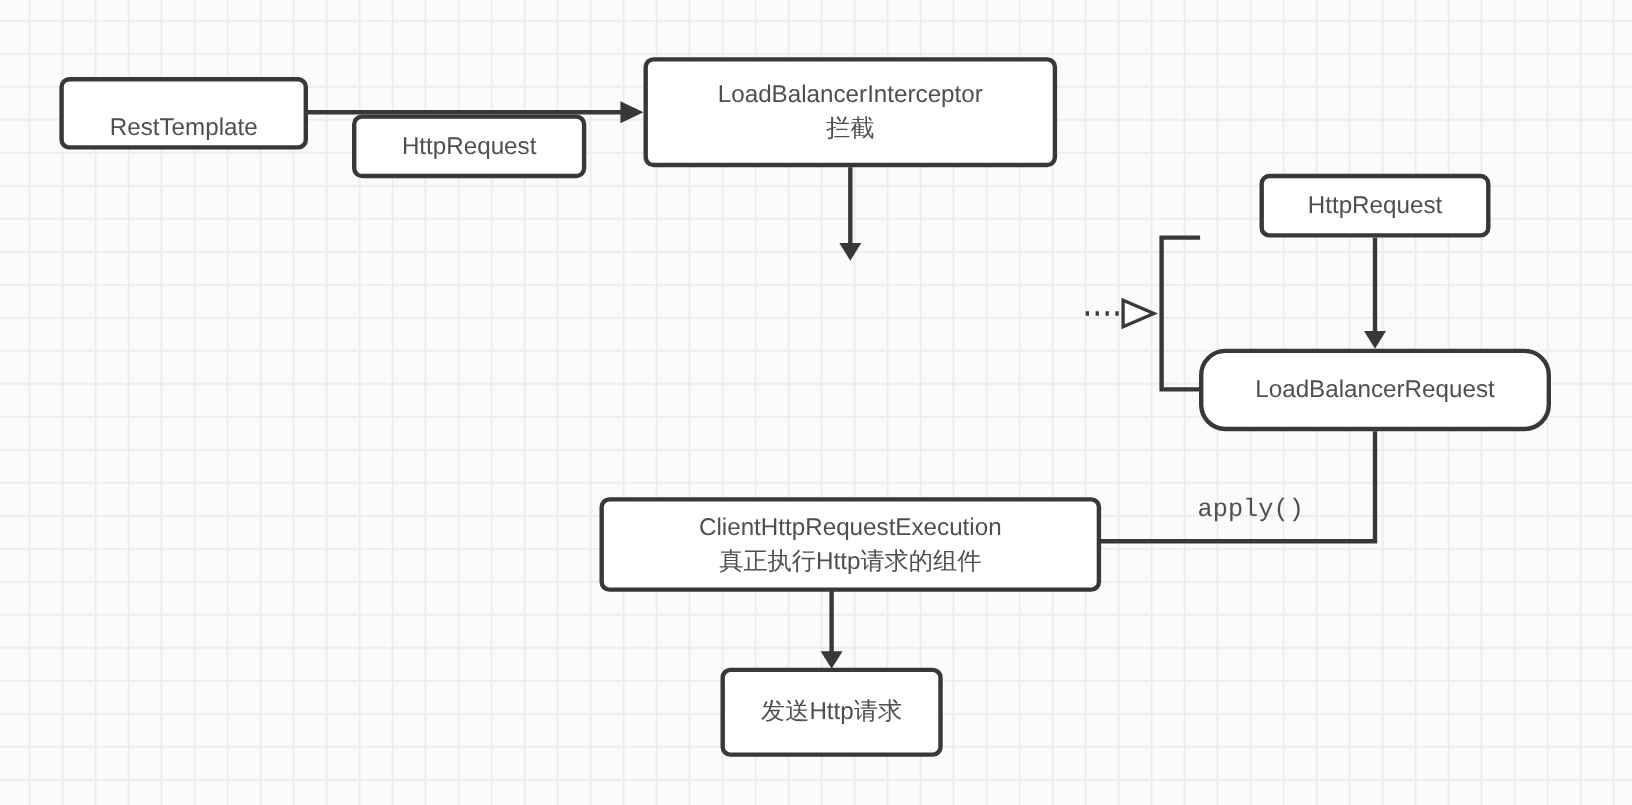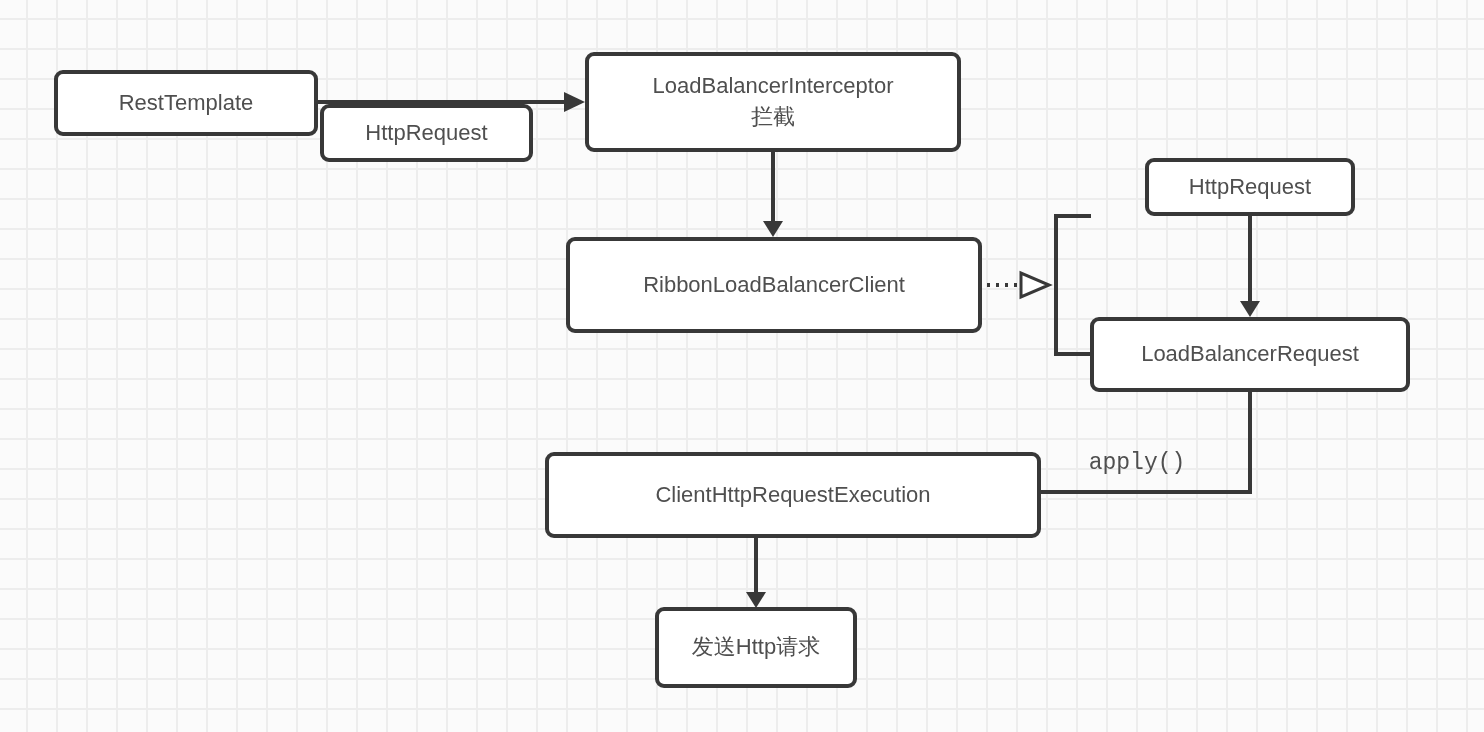--- a/index.html
+++ b/index.html
@@ -96,47 +96,45 @@
     <path class="line" d="M1250 216 L1250 303"></path>
     <polygon class="head" points="1240,301 1260,301 1250,317"></polygon>
 
     <path class="line" d="M1250 392 L1250 492 L982 492"></path>
     <polygon class="head" points="983,482 983,502 966,492"></polygon>
 
     <path class="line" d="M756 537 L756 594"></path>
     <polygon class="head" points="746,592 766,592 756,608"></polygon>
   </svg>
 
-  <div class="node" style="left:54px; top:70px; width:264px; height:66px;">
+  <div class="node" style="left:54px; top:70px; width:226px; height:66px;justify-content:flex-end;">
     <span>RestTemplate</span>
   </div>
 
   <div class="node" style="left:320px; top:104px; width:213px; height:58px;">
     <span>HttpRequest</span>
   </div>
 
   <div class="node" style="left:585px; top:52px; width:376px; height:100px;">
     <span>LoadBalancerInterceptor</span>
     <span>拦截</span>
   </div>
 
-  <div class="node" style="left:566px; top:237px; width:416px; height:96px;">
-    <span>RibbonLoadBalancerClient</span>
-  </div>
 
   <div class="node" style="left:1145px; top:158px; width:210px; height:58px;">
     <span>HttpRequest</span>
   </div>
 
-  <div class="node" style="left:1090px; top:317px; width:320px; height:75px;">
+  <div class="node" style="left:1090px; top:317px; width:320px; height:75px;border-radius:24px;">
     <span>LoadBalancerRequest</span>
   </div>
 
-  <div class="node" style="left:545px; top:452px; width:496px; height:86px;">
+  <div class="node" style="left:545px; top:452px; width:456px; height:86px;">
     <span>ClientHttpRequestExecution</span>
+    <span>真正执行Http请求的组件</span>
   </div>
 
   <div class="node" style="left:655px; top:607px; width:202px; height:81px;">
     <span>发送Http请求</span>
   </div>
 
 
   <div class="edge-label" style="left:1073px; top:450px; width:128px;font-family:Liberation Mono, monospace;">apply()</div>
 
 </div>

